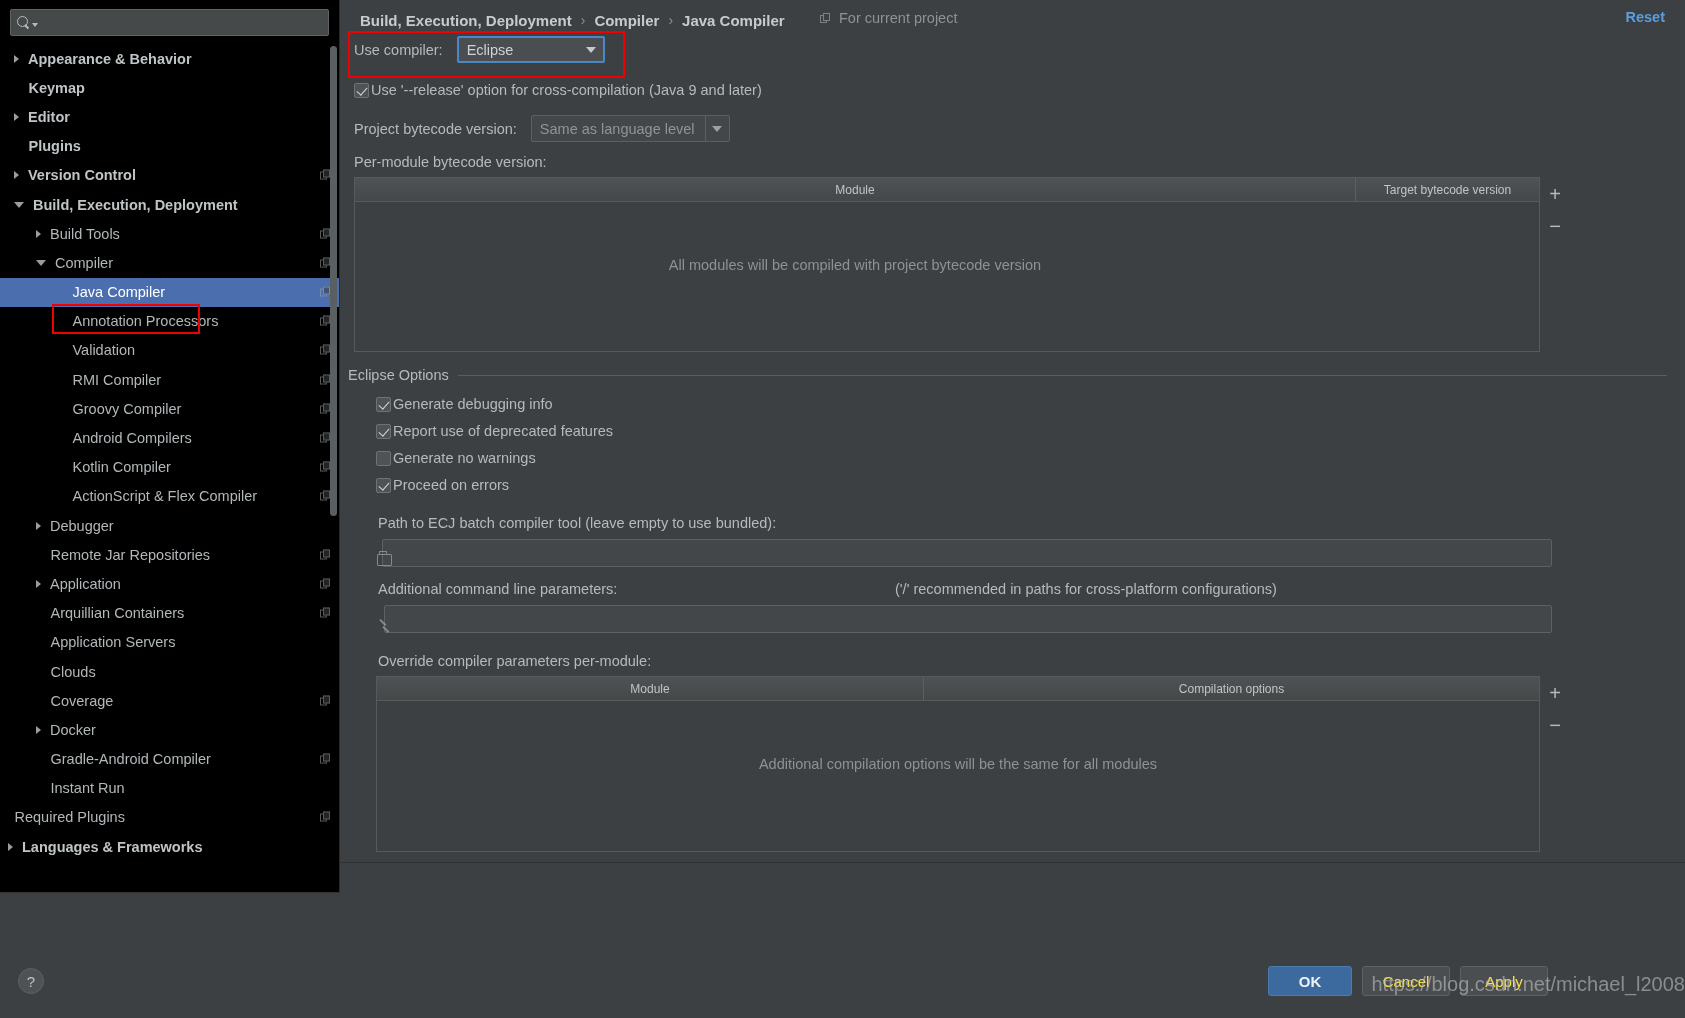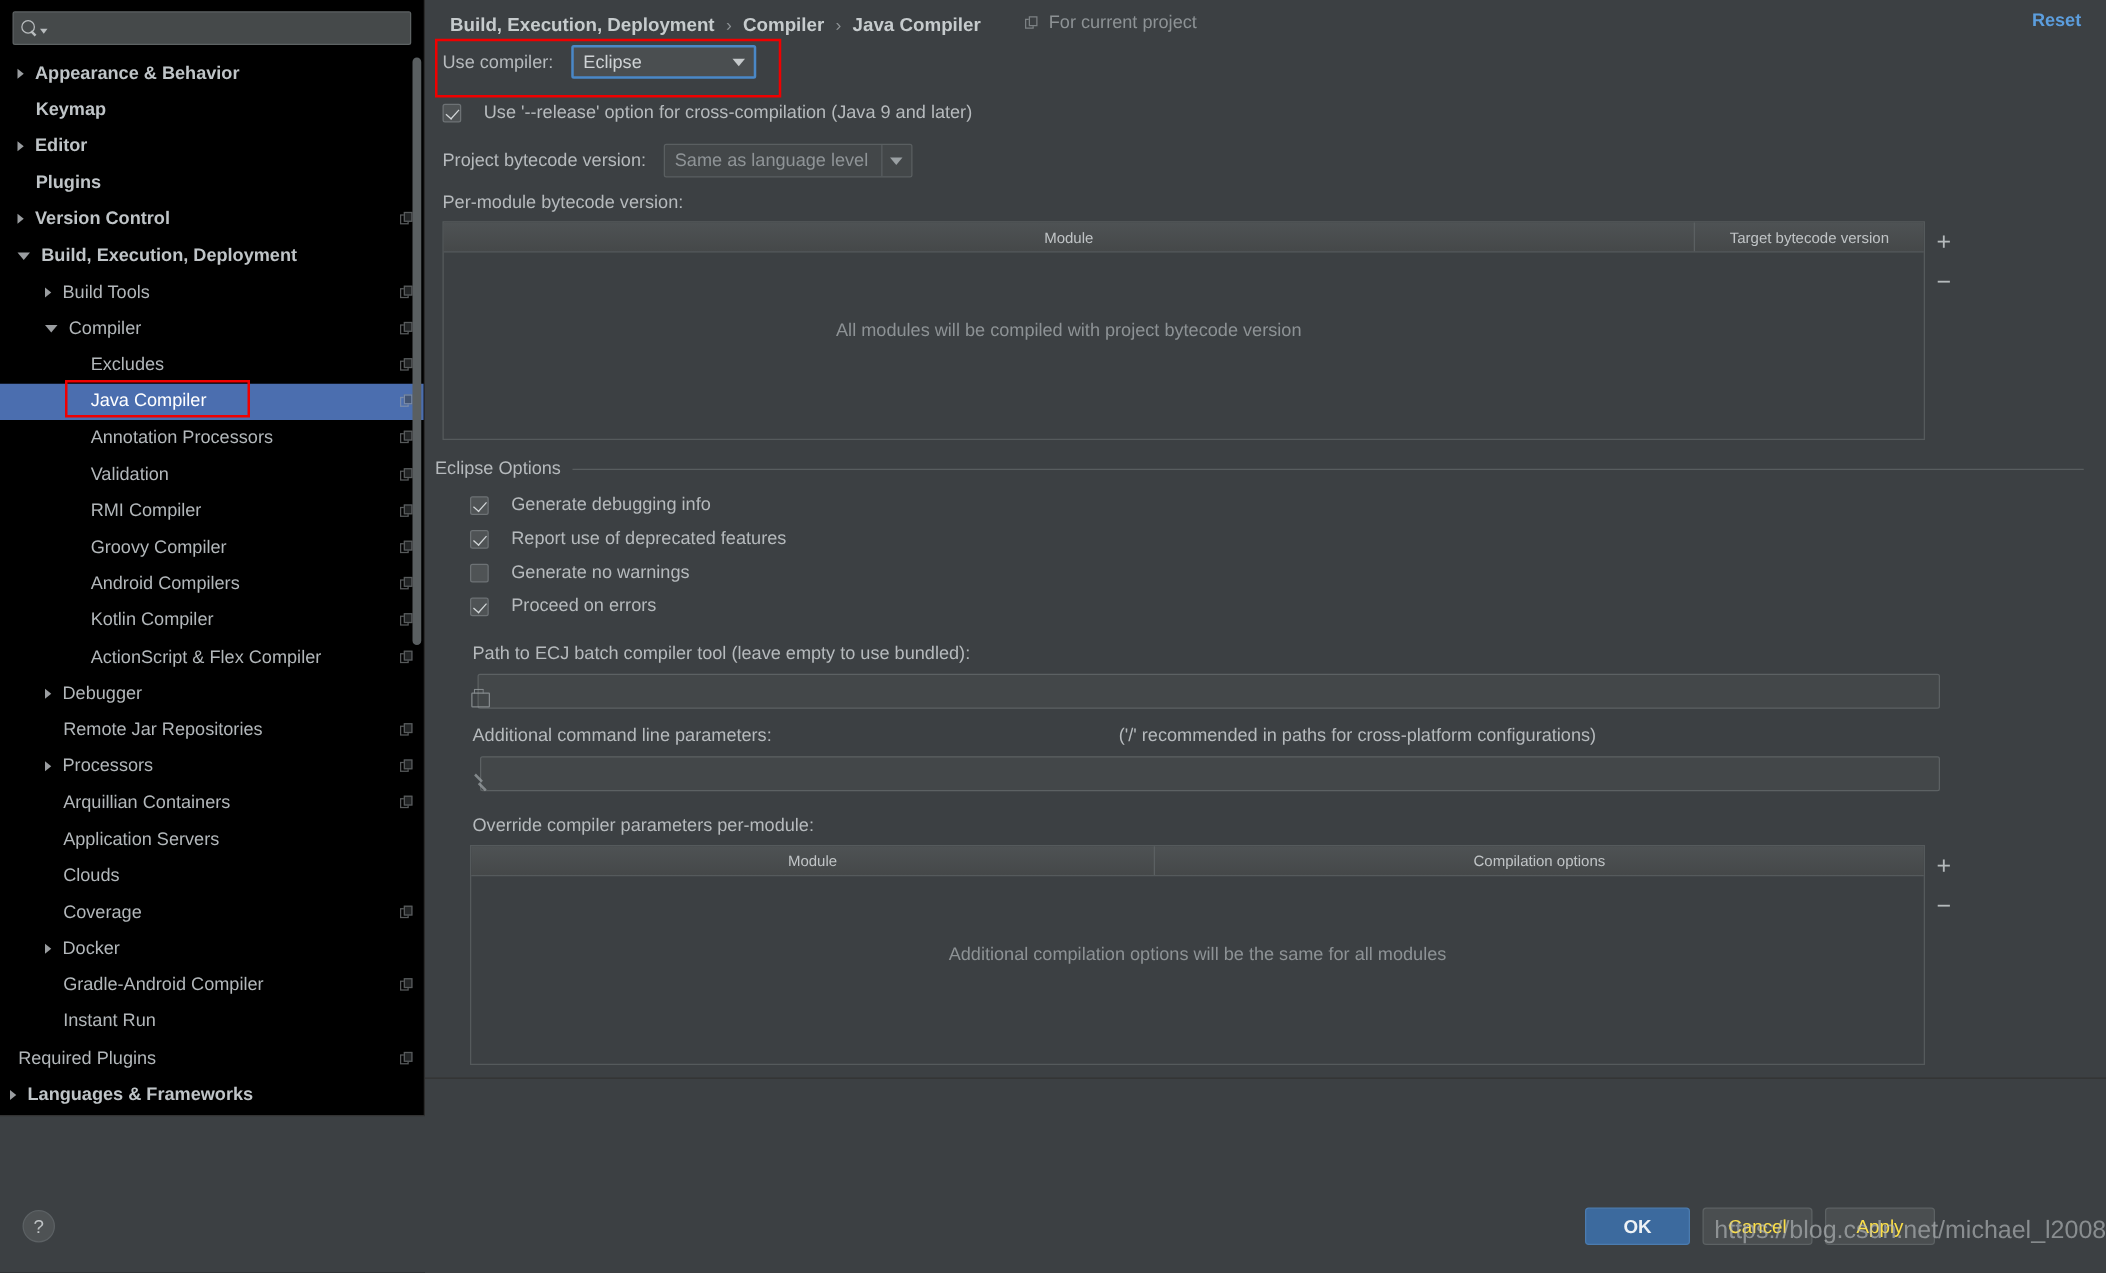--- a/index.html
+++ b/index.html
@@ -133,21 +133,21 @@
 
   .cbrow { position:absolute; display:flex; align-items:center; }
   .cbox {
     width:15px; height:15px; background:#4f5355; border:1px solid #6d7275;
     border-radius:2px; position:relative; flex:0 0 auto;
   }
   .cbox.checked::after {
     content:""; position:absolute; left:4px; top:1px; width:5px; height:9px;
     border:solid #d3d7d9; border-width:0 1.8px 1.8px 0; transform:rotate(42deg);
   }
-  .cblabel { margin-left:18px; color:#b6babd; font-size:14.5px; }
+  .cblabel { margin-left:2px; color:#b6babd; font-size:14.5px; }
 
   .plain-label { position:absolute; color:#b6babd; font-size:14.5px; }
 
   .table-box {
     position:absolute; background:#3c4043; border:1px solid #555a5c;
   }
   .table-head {
     height:24px; display:flex; background:linear-gradient(#4e5254,#454849);
     border-bottom:1px solid #555a5c;
   }
@@ -277,28 +277,20 @@
         </span>
       </div>
       <div class="tree-row" style="padding-left: 36px;">
         <span class="arrow open"></span>
         <span class="tree-label">Compiler</span>
         <span class="copy-icon">
           <i class="b1"></i>
           <i class="b2"></i>
         </span>
       </div>
-      <div class="tree-row" style="padding-left: 58px;">
-        <span class="arrow none" style="width: 5.5px;"></span>
-        <span class="tree-label">Excludes</span>
-        <span class="copy-icon">
-          <i class="b1"></i>
-          <i class="b2"></i>
-        </span>
-      </div>
       <div class="tree-row selected" style="padding-left: 58px;">
         <span class="arrow none" style="width: 5.5px;"></span>
         <span class="tree-label">Java Compiler</span>
         <span class="copy-icon">
           <i class="b1"></i>
           <i class="b2"></i>
         </span>
       </div>
       <div class="tree-row" style="padding-left: 58px;">
         <span class="arrow none" style="width: 5.5px;"></span>
@@ -363,21 +355,21 @@
       <div class="tree-row" style="padding-left: 36px;">
         <span class="arrow none" style="width: 5.5px;"></span>
         <span class="tree-label">Remote Jar Repositories</span>
         <span class="copy-icon">
           <i class="b1"></i>
           <i class="b2"></i>
         </span>
       </div>
       <div class="tree-row" style="padding-left: 36px;">
         <span class="arrow "></span>
-        <span class="tree-label">Processors</span>
+        <span class="tree-label">Application</span>
         <span class="copy-icon">
           <i class="b1"></i>
           <i class="b2"></i>
         </span>
       </div>
       <div class="tree-row" style="padding-left: 36px;">
         <span class="arrow none" style="width: 5.5px;"></span>
         <span class="tree-label">Arquillian Containers</span>
         <span class="copy-icon">
           <i class="b1"></i>

